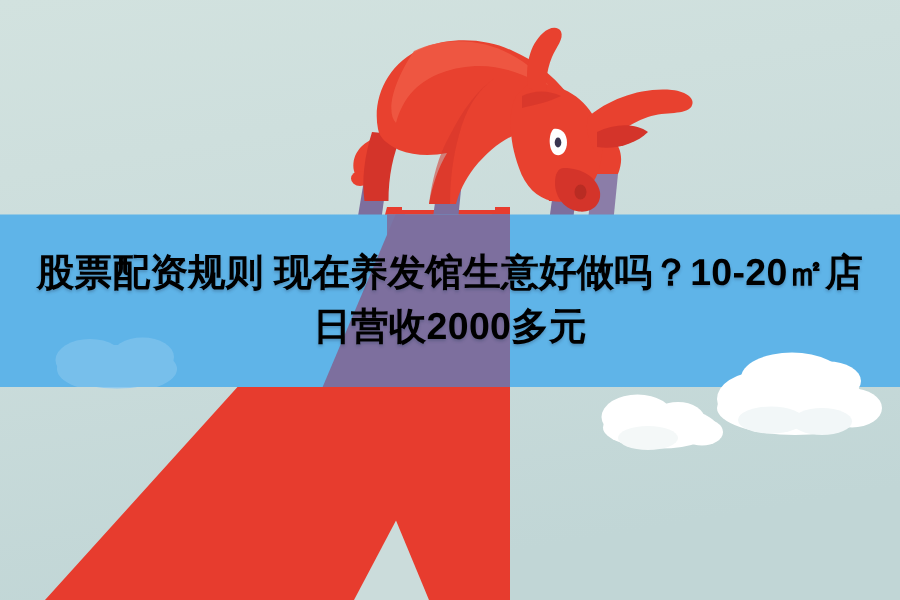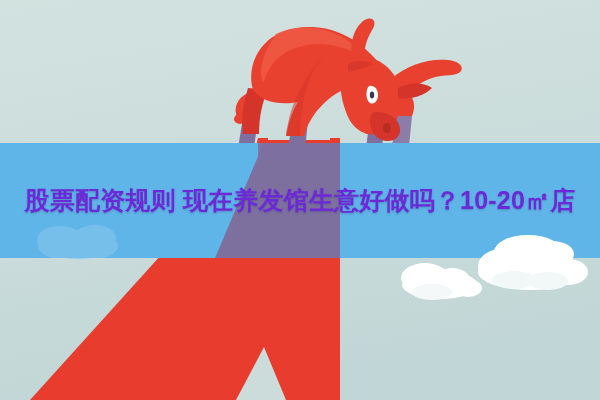--- a/index.html
+++ b/index.html
@@ -38,21 +38,21 @@
     display: flex;
     flex-direction: column;
     align-items: center;
     justify-content: center;
     box-sizing: border-box;
     padding: 0 6px;
     z-index: 8;
     pointer-events: none;
   }
   .title-line {
-    color: #6d28d9;
+    color: #000000;
     font-size: 25px;
     font-weight: bold;
     line-height: 1.42;
     letter-spacing: 0.2px;
     white-space: nowrap;
     text-align: center;
     text-shadow: 0 1px 2px rgba(40,60,90,0.30);
   }
 </style>
 </head>
@@ -230,15 +230,16 @@
 
       <g>
         <path d="M 236 400 L 264 347 L 286 400 Z" fill="#cbdcdb"></path>
       </g>
 
     </g>
   </svg>
 
   <div id="title-block">
     <div class="title-line">股票配资规则 现在养发馆生意好做吗？10-20㎡店</div>
+    <div class="title-line">日营收2000多元</div>
   </div>
 
 </div>
 
 </body></html>

